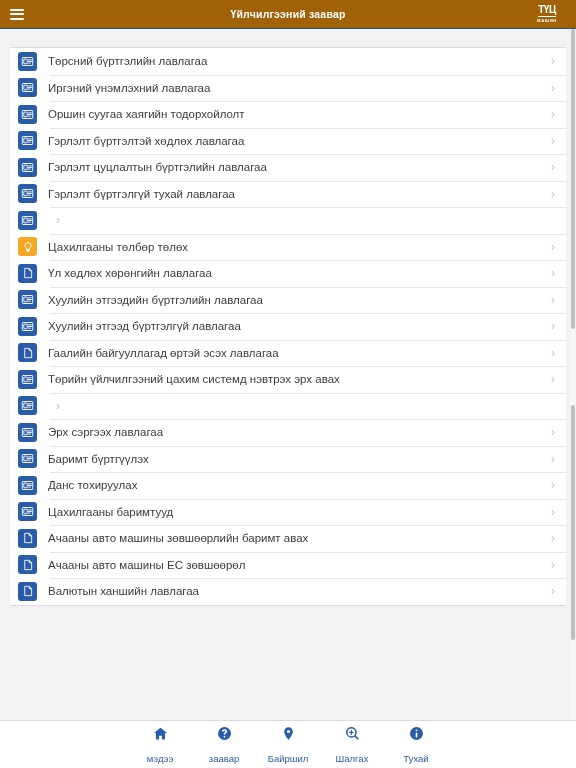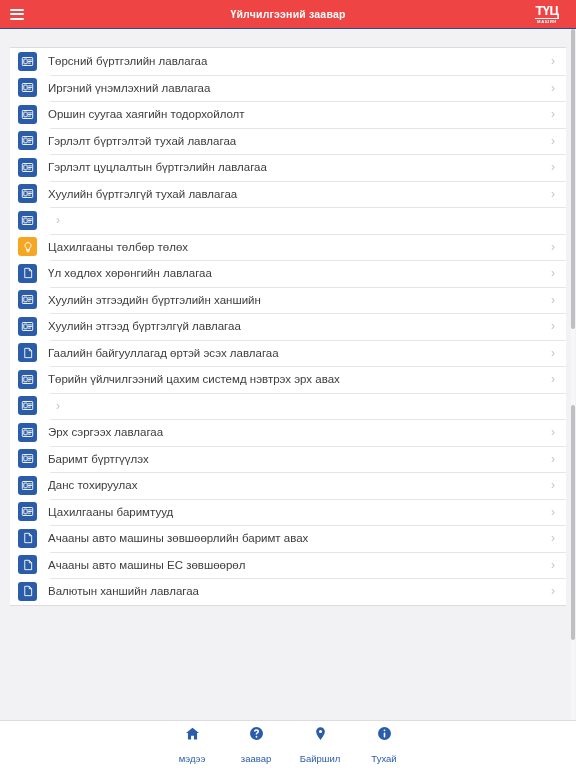--- a/index.html
+++ b/index.html
@@ -12,21 +12,21 @@
   #app {
     position: relative;
     width: 576px; height: 768px;
     display: flex; flex-direction: column;
     background: #f2f2f4;
   }
 
   
   .topbar {
     height: 40px; flex: 0 0 28px;
-    background: #ef4444;
+    background: #a16207;
     display: flex; align-items: center;
     position: relative;
     border-bottom: 1px solid #234e92;
   }
   .hamburger {
     width: 34px; height: 28px;
     display: flex; flex-direction: column;
     align-items: center; justify-content: center;
     gap: 2.5px; cursor: pointer;
   }
@@ -43,21 +43,21 @@
     pointer-events: none;
   }
   .brand {
     position: absolute; right: 8px; top: 3px;
     width: 42px; height: 22px;
     display: flex; flex-direction: column;
     align-items: center; justify-content: center;
     line-height: 1;
   }
   .brand .b1 {
-    color: #fff; font-size: 13px; font-weight: bold;
+    color: #fff; font-size: 10px; font-weight: bold;
     letter-spacing: -0.5px;
     border-bottom: 1.5px solid #fff;
     padding-bottom: 1px;
   }
   .brand .b2 {
     color: #fff; font-size: 4.2px; font-weight: bold;
     letter-spacing: .6px; margin-top: 1.5px;
   }
 
   
@@ -204,21 +204,21 @@
         <div class="row">
           <div class="row-icon ic-blue">
             <svg width="13" height="13" viewBox="0 0 24 24" fill="none" stroke="#ffffff" stroke-width="1.7" stroke-linejoin="round">
               <rect x="2.4" y="4.6" width="19.2" height="14.8" rx="1.4"></rect>
               <rect x="5.2" y="7.6" width="6.2" height="8.6" rx="0.7"></rect>
               <line x1="13.8" y1="9.0" x2="19.2" y2="9.0" stroke-linecap="round"></line>
               <line x1="13.8" y1="12.0" x2="19.2" y2="12.0" stroke-linecap="round"></line>
               <line x1="13.8" y1="15.0" x2="17.2" y2="15.0" stroke-linecap="round"></line>
             </svg>
           </div>
-          <div class="row-label">Гэрлэлт бүртгэлтэй тухай лавлагаа</div>
+          <div class="row-label">Гэрлэлт бүртгэлтэй хөдлөх лавлагаа</div>
           <div class="chev">›</div>
         </div>
         <div class="row">
           <div class="row-icon ic-blue">
             <svg width="13" height="13" viewBox="0 0 24 24" fill="none" stroke="#ffffff" stroke-width="1.7" stroke-linejoin="round">
               <rect x="2.4" y="4.6" width="19.2" height="14.8" rx="1.4"></rect>
               <rect x="5.2" y="7.6" width="6.2" height="8.6" rx="0.7"></rect>
               <line x1="13.8" y1="9.0" x2="19.2" y2="9.0" stroke-linecap="round"></line>
               <line x1="13.8" y1="12.0" x2="19.2" y2="12.0" stroke-linecap="round"></line>
               <line x1="13.8" y1="15.0" x2="17.2" y2="15.0" stroke-linecap="round"></line>
@@ -230,21 +230,21 @@
         <div class="row">
           <div class="row-icon ic-blue">
             <svg width="13" height="13" viewBox="0 0 24 24" fill="none" stroke="#ffffff" stroke-width="1.7" stroke-linejoin="round">
               <rect x="2.4" y="4.6" width="19.2" height="14.8" rx="1.4"></rect>
               <rect x="5.2" y="7.6" width="6.2" height="8.6" rx="0.7"></rect>
               <line x1="13.8" y1="9.0" x2="19.2" y2="9.0" stroke-linecap="round"></line>
               <line x1="13.8" y1="12.0" x2="19.2" y2="12.0" stroke-linecap="round"></line>
               <line x1="13.8" y1="15.0" x2="17.2" y2="15.0" stroke-linecap="round"></line>
             </svg>
           </div>
-          <div class="row-label">Хуулийн бүртгэлгүй тухай лавлагаа</div>
+          <div class="row-label">Гэрлэлт бүртгэлгүй тухай лавлагаа</div>
           <div class="chev">›</div>
         </div>
         <div class="row">
           <div class="row-icon ic-blue">
             <svg width="13" height="13" viewBox="0 0 24 24" fill="none" stroke="#ffffff" stroke-width="1.7" stroke-linejoin="round">
               <rect x="2.4" y="4.6" width="19.2" height="14.8" rx="1.4"></rect>
               <rect x="5.2" y="7.6" width="6.2" height="8.6" rx="0.7"></rect>
               <line x1="13.8" y1="9.0" x2="19.2" y2="9.0" stroke-linecap="round"></line>
               <line x1="13.8" y1="12.0" x2="19.2" y2="12.0" stroke-linecap="round"></line>
               <line x1="13.8" y1="15.0" x2="17.2" y2="15.0" stroke-linecap="round"></line>
@@ -276,21 +276,21 @@
         <div class="row">
           <div class="row-icon ic-blue">
             <svg width="13" height="13" viewBox="0 0 24 24" fill="none" stroke="#ffffff" stroke-width="1.7" stroke-linejoin="round">
               <rect x="2.4" y="4.6" width="19.2" height="14.8" rx="1.4"></rect>
               <rect x="5.2" y="7.6" width="6.2" height="8.6" rx="0.7"></rect>
               <line x1="13.8" y1="9.0" x2="19.2" y2="9.0" stroke-linecap="round"></line>
               <line x1="13.8" y1="12.0" x2="19.2" y2="12.0" stroke-linecap="round"></line>
               <line x1="13.8" y1="15.0" x2="17.2" y2="15.0" stroke-linecap="round"></line>
             </svg>
           </div>
-          <div class="row-label">Хуулийн этгээдийн бүртгэлийн ханшийн</div>
+          <div class="row-label">Хуулийн этгээдийн бүртгэлийн лавлагаа</div>
           <div class="chev">›</div>
         </div>
         <div class="row">
           <div class="row-icon ic-blue">
             <svg width="13" height="13" viewBox="0 0 24 24" fill="none" stroke="#ffffff" stroke-width="1.7" stroke-linejoin="round">
               <rect x="2.4" y="4.6" width="19.2" height="14.8" rx="1.4"></rect>
               <rect x="5.2" y="7.6" width="6.2" height="8.6" rx="0.7"></rect>
               <line x1="13.8" y1="9.0" x2="19.2" y2="9.0" stroke-linecap="round"></line>
               <line x1="13.8" y1="12.0" x2="19.2" y2="12.0" stroke-linecap="round"></line>
               <line x1="13.8" y1="15.0" x2="17.2" y2="15.0" stroke-linecap="round"></line>
@@ -449,20 +449,29 @@
             <svg viewBox="0 0 24 24">
               <path d="M12 1.8c-3.9 0-7.0 3.1-7.0 7.0 0 5.2 7.0 13.4 7.0 13.4s7.0-8.2 7.0-13.4c0-3.9-3.1-7.0-7.0-7.0z"></path>
               <circle cx="12" cy="8.7" r="2.5" fill="#fff"></circle>
             </svg>
           </span>
           <span class="tab-lb">Байршил</span>
         </div>
         <div class="tab">
           <span class="tab-ic">
             <svg viewBox="0 0 24 24">
+              <path d="M10.2 1.6a8.6 8.6 0 1 0 5.1 15.5l5.0 5.0 1.9-1.9-5.0-5.0A8.6 8.6 0 0 0 10.2 1.6zm0 2.4a6.2 6.2 0 1 1 0 12.4 6.2 6.2 0 0 1 0-12.4z"></path>
+              <path d="M9.2 6.6h2.0v2.6h2.6v2.0h-2.6v2.6h-2.0v-2.6H6.6v-2.0h2.6z"></path>
+            </svg>
+          </span>
+          <span class="tab-lb">Шалгах</span>
+        </div>
+        <div class="tab">
+          <span class="tab-ic">
+            <svg viewBox="0 0 24 24">
               <circle cx="12" cy="12" r="10.4"></circle>
               <rect x="10.7" y="10.2" width="2.6" height="8.0" rx="1.1" fill="#fff"></rect>
               <circle cx="12" cy="6.9" r="1.5" fill="#fff"></circle>
             </svg>
           </span>
           <span class="tab-lb">Тухай</span>
         </div>
       </div>
   </div>
 

